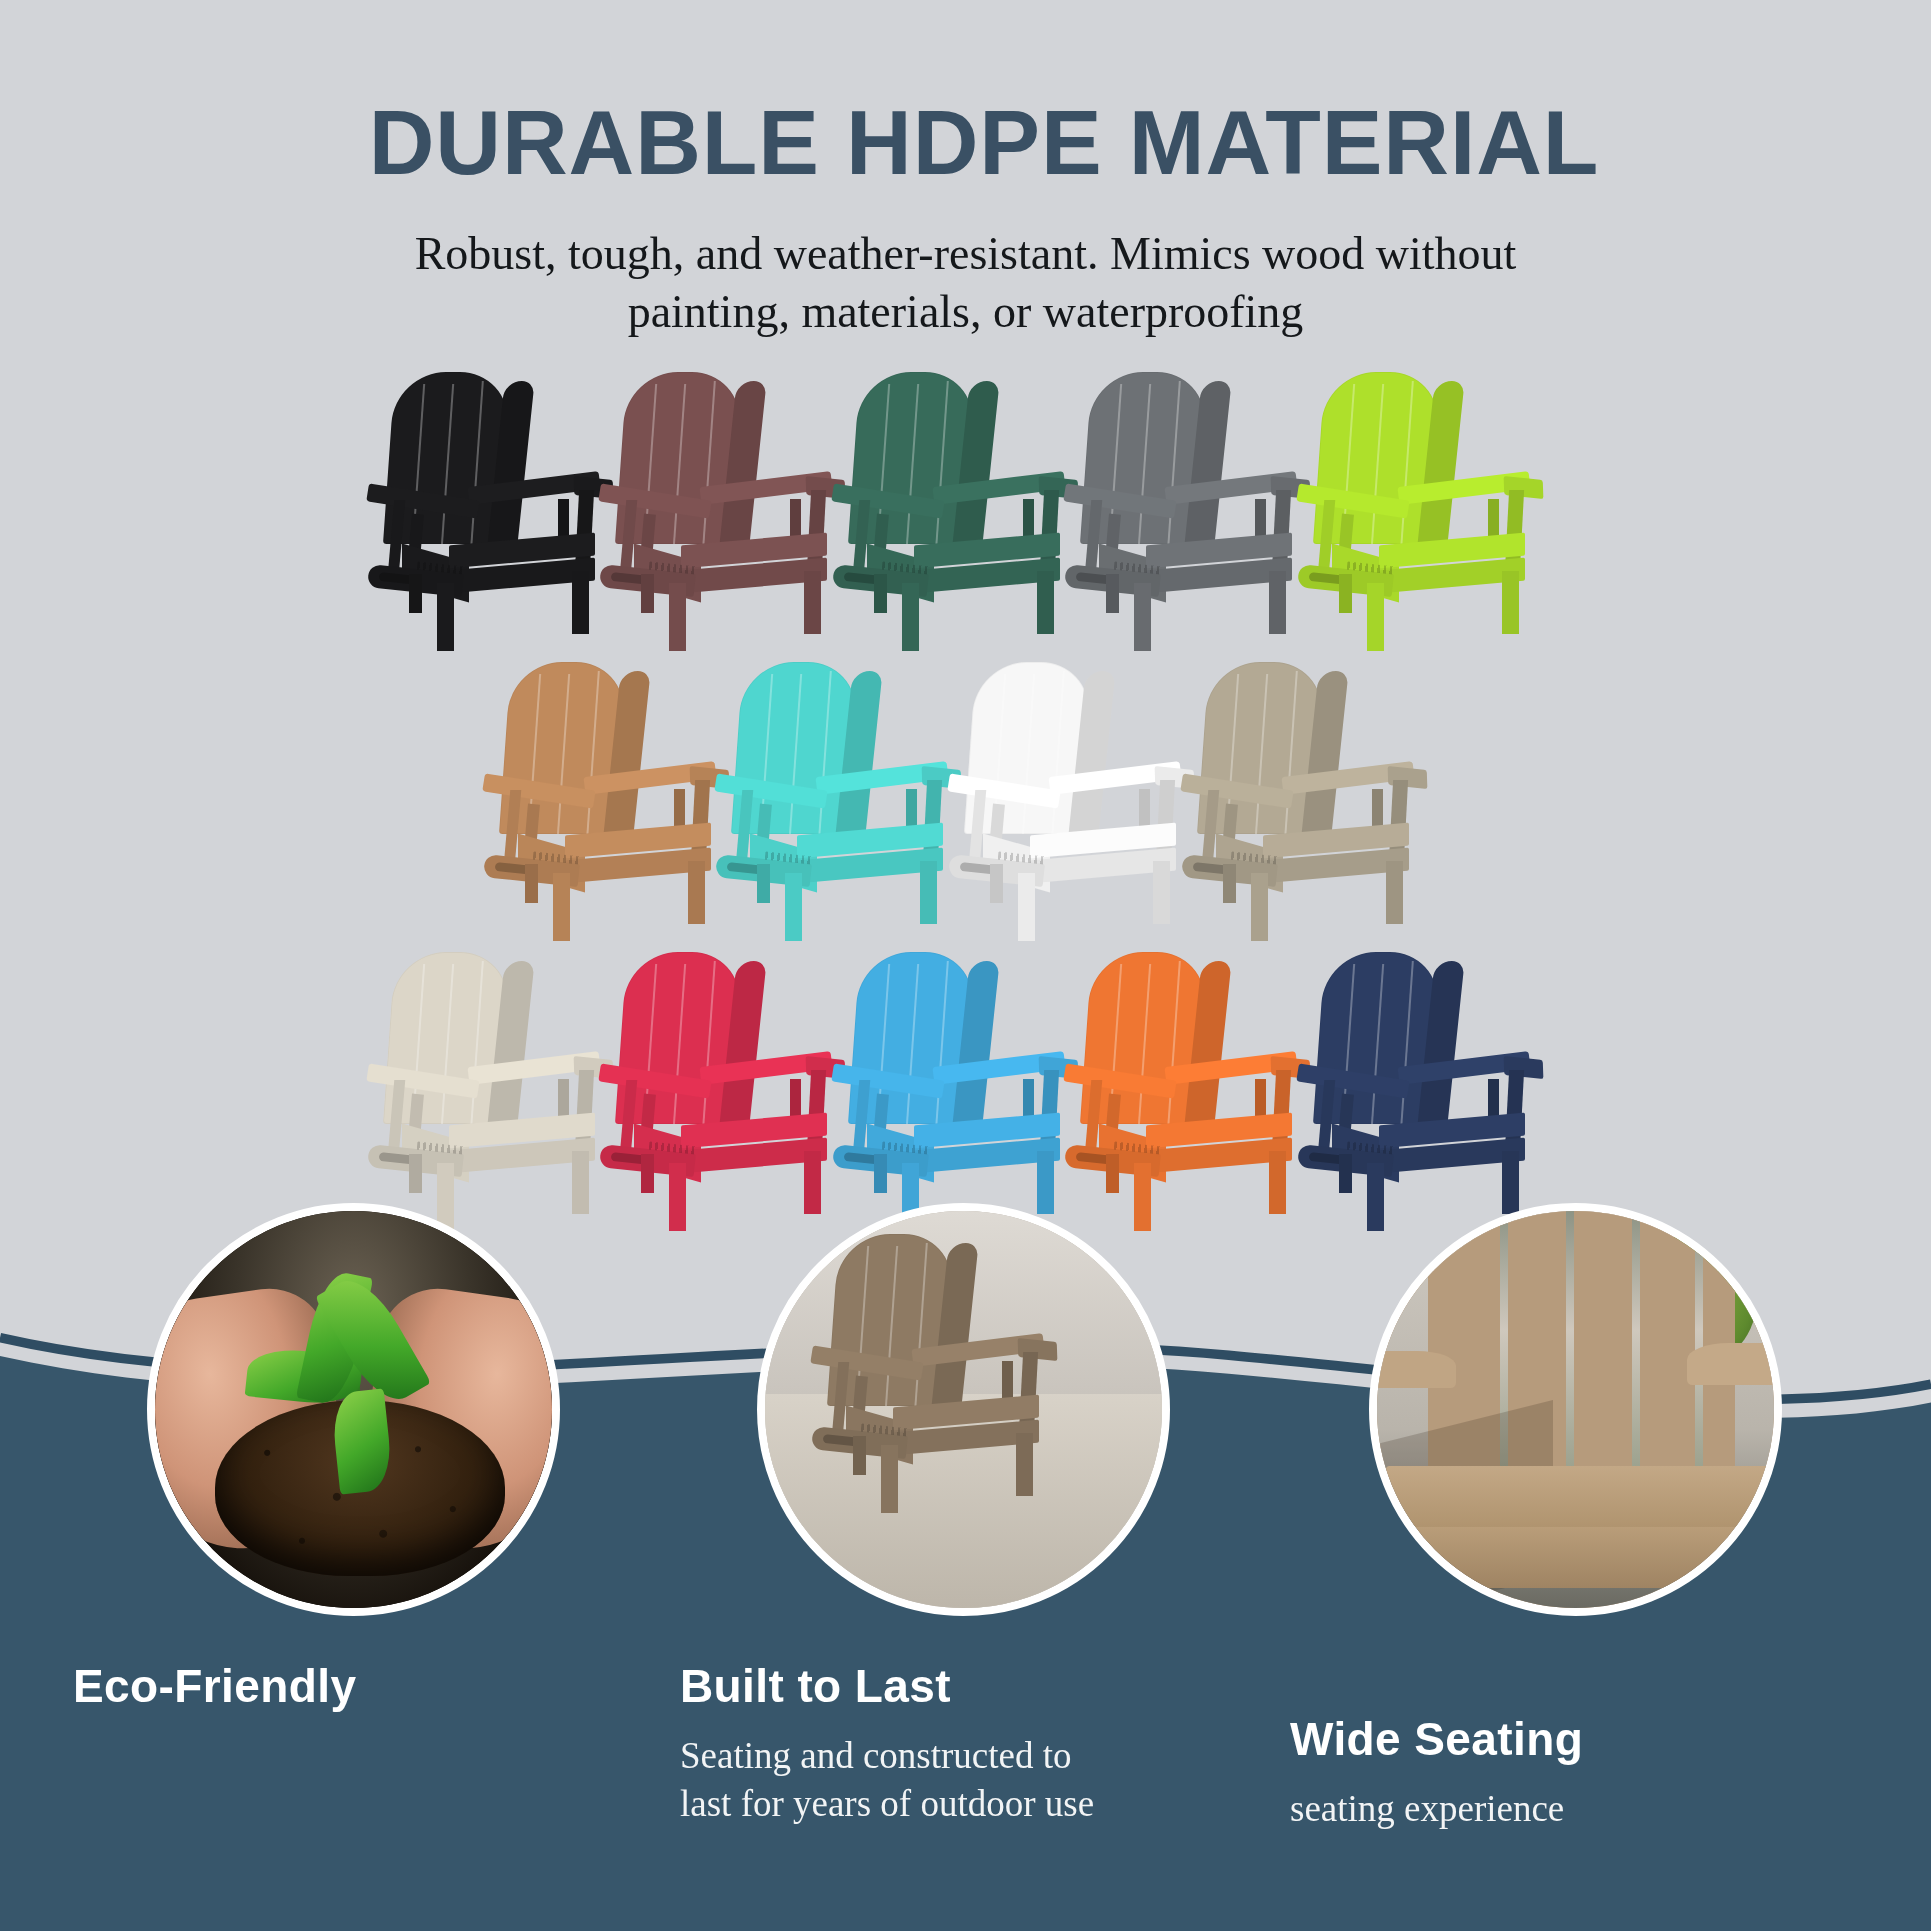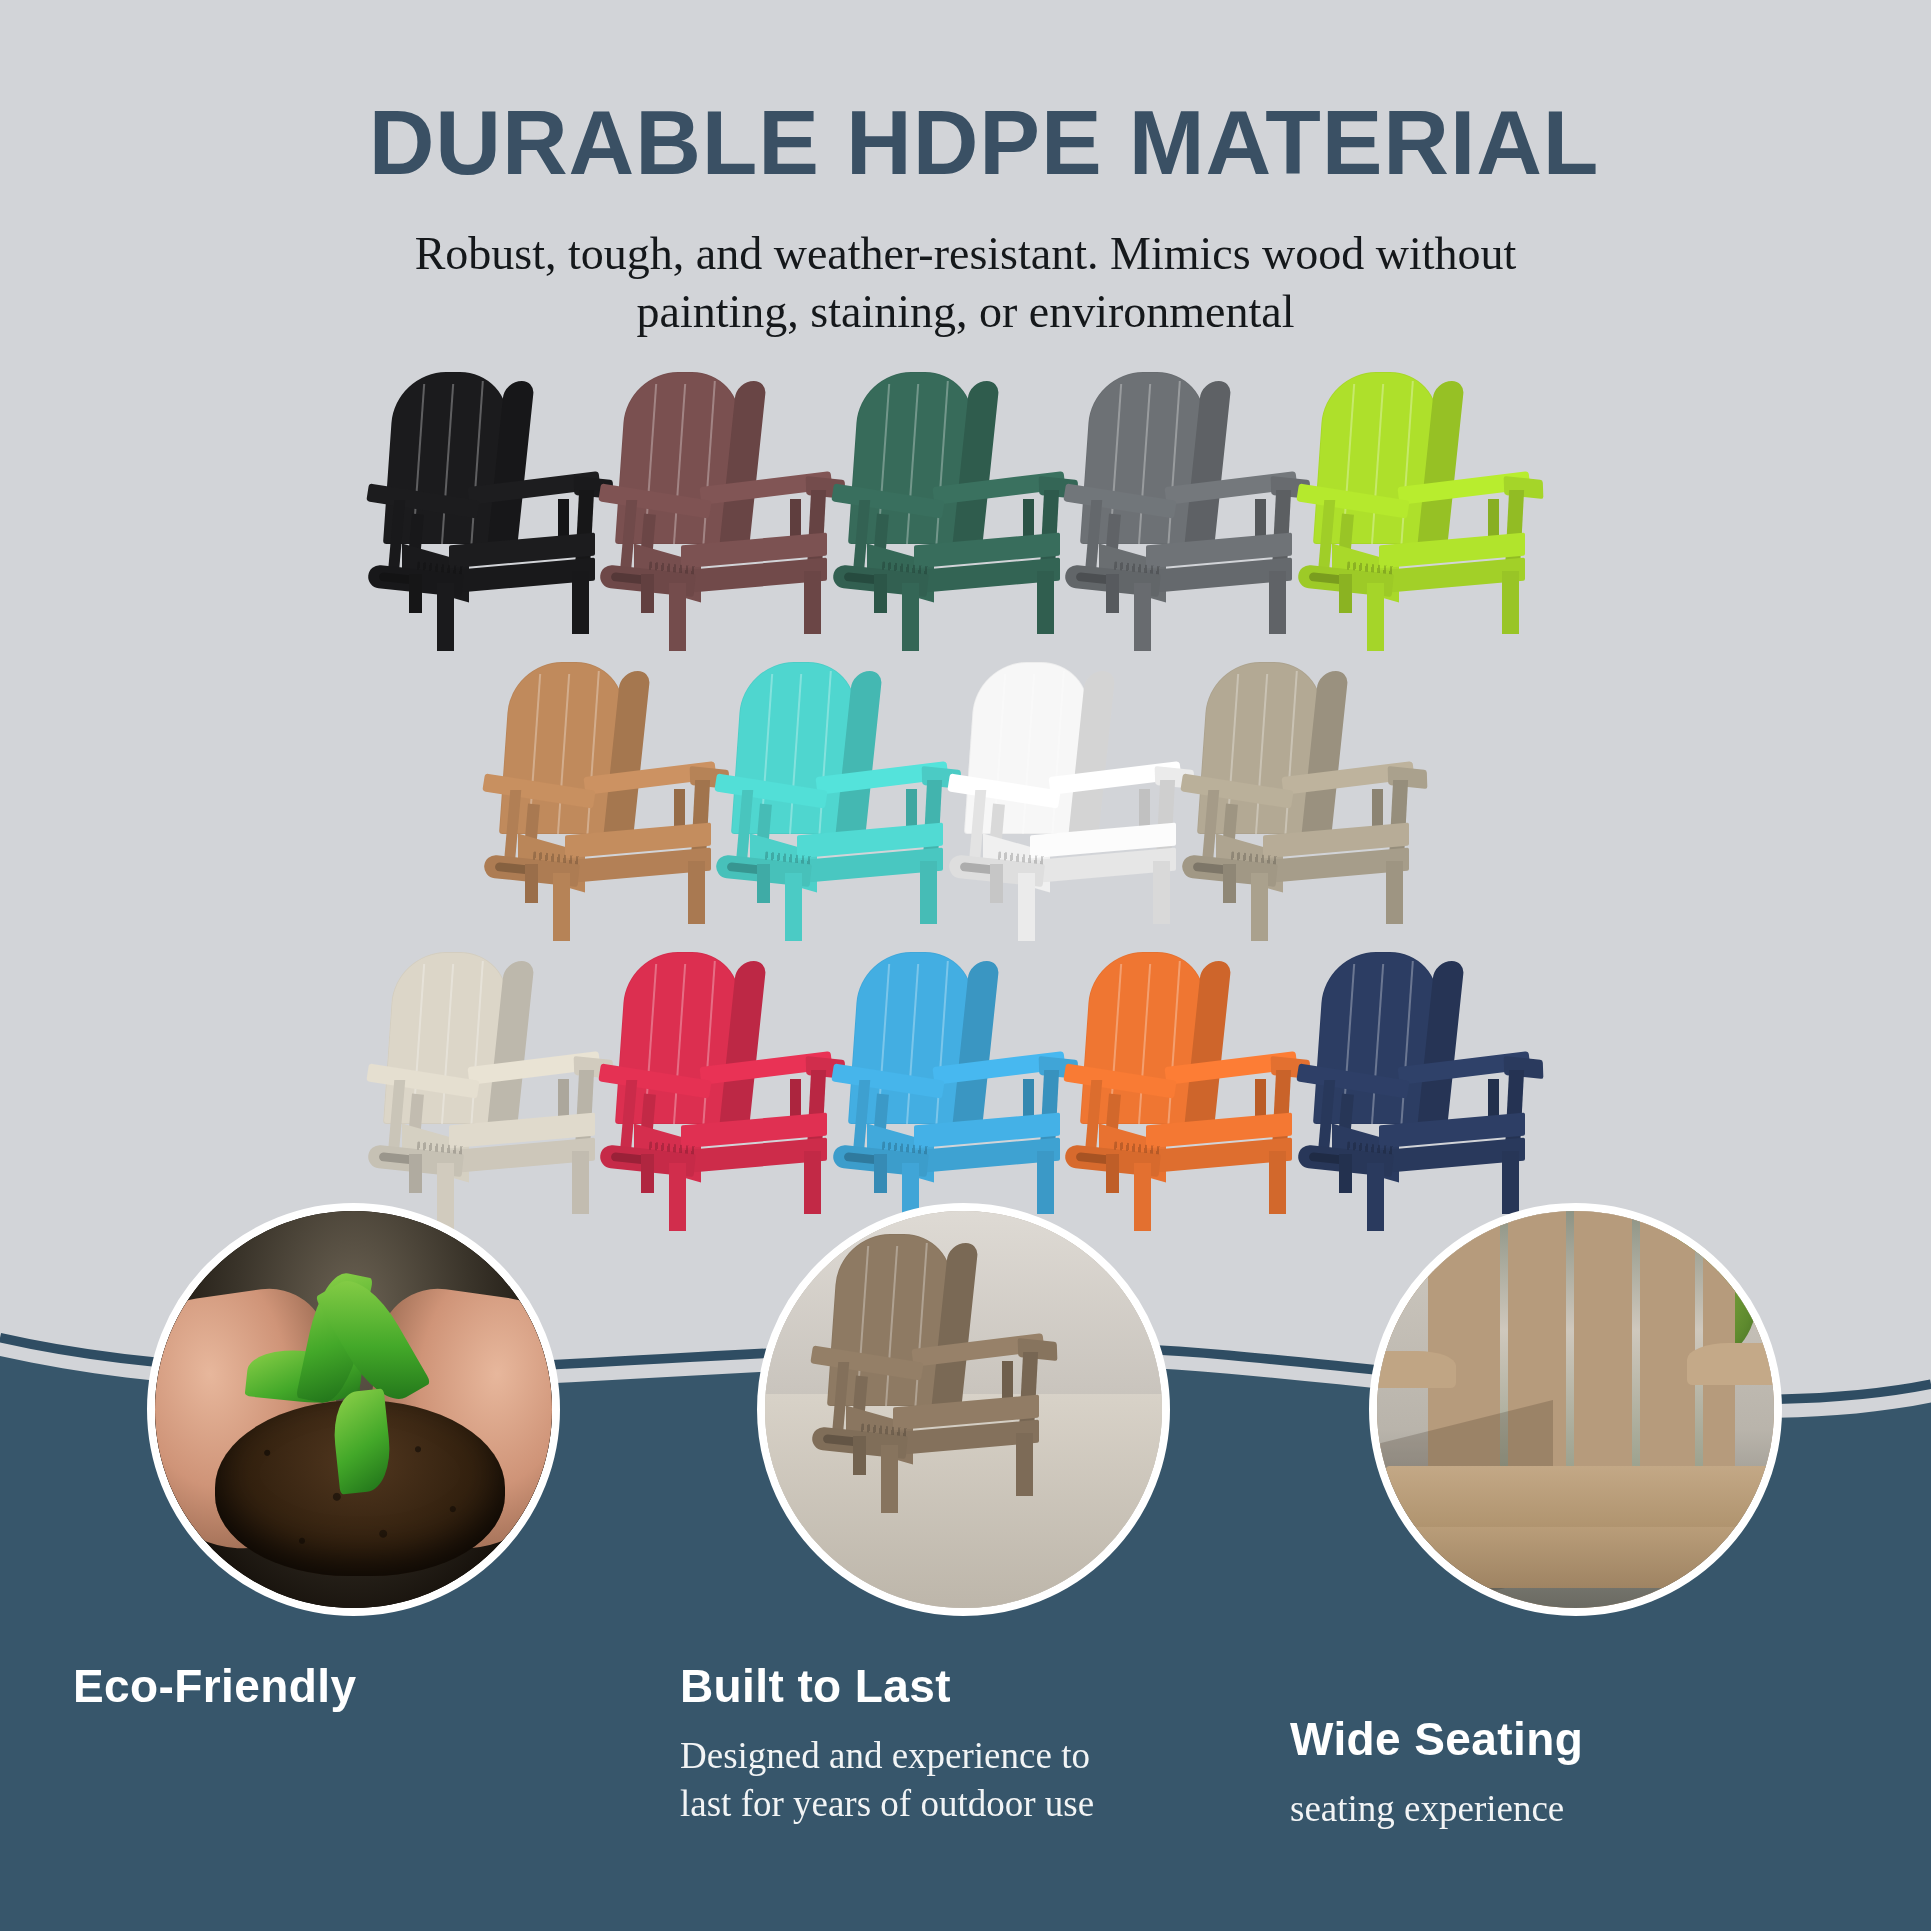--- a/index.html
+++ b/index.html
@@ -344,21 +344,21 @@
 </style>
 </head>
 <body>
 
 <div id="top-panel"></div>
 
 <div id="header">
   <div id="page-title">DURABLE HDPE MATERIAL</div>
   <div id="subtitle">
     <div>Robust, tough, and weather-resistant. Mimics wood without</div>
-    <div>painting, staining, or environmental</div>
+    <div>painting, materials, or waterproofing</div>
   </div>
 </div>
 
 <div id="chair-grid">
     <div class="chair-row">
       <div class="chair-cell" title="Black" style="left: 356px;">
         <div class="chair" style="--c: #1b1b1d;">
           <div class="ch-back"></div>
           <div class="ch-back-slat4"></div>
           <div class="ch-back-side"></div>
@@ -753,21 +753,21 @@
   </div>
 </div>
 
 <div class="feature-caption" id="cap-eco">
   <div class="feature-title">Eco-Friendly</div>
 </div>
 
 <div class="feature-caption" id="cap-built">
   <div class="feature-title">Built to Last</div>
   <div class="feature-desc">
-    <div>Designed and experience to</div>
+    <div>Seating and constructed to</div>
     <div>last for years of outdoor use</div>
   </div>
 </div>
 
 <div class="feature-caption" id="cap-wide">
   <div class="feature-title">Wide Seating</div>
   <div class="feature-desc">
     <div>seating experience</div>
   </div>
 </div>

